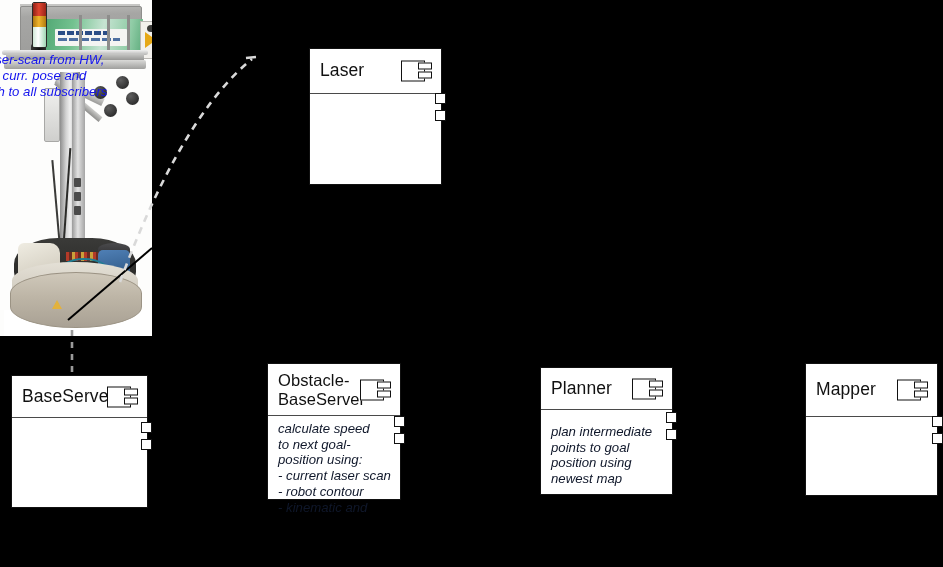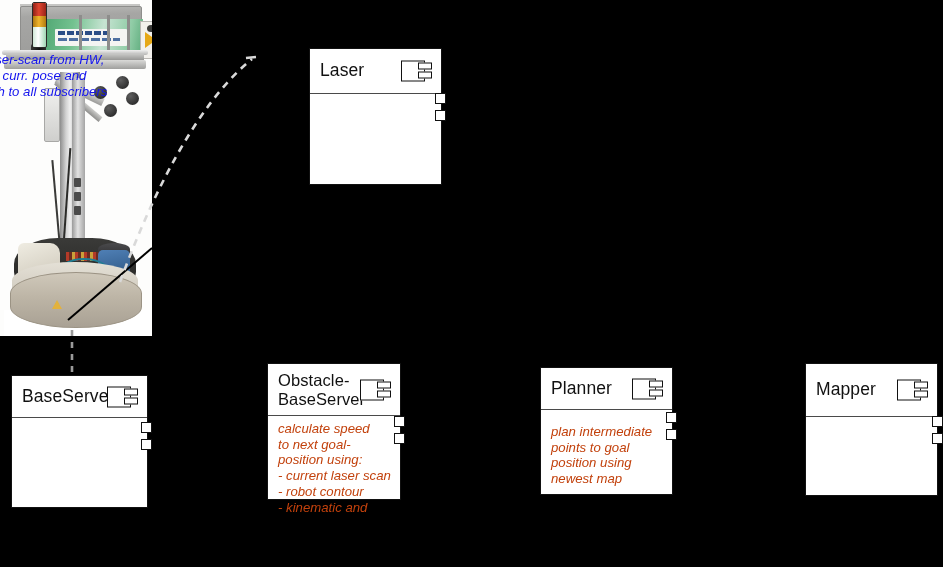--- a/index.html
+++ b/index.html
@@ -97,21 +97,21 @@
   .cmp-title{position:absolute;left:10px;top:0;right:48px;height:100%;display:flex;flex-direction:column;
       justify-content:center;font-size:17.5px;color:#111;line-height:1.12;letter-spacing:.1px;}
   .cmp.two-line .cmp-head{height:52px;}
   .cmp.two-line .cmp-title{font-size:16.5px;}
   .cmp-icon{position:absolute;right:8px;top:50%;transform:translateY(-50%);width:32px;height:21px;}
   .cmp-icon .bx{position:absolute;left:0;top:0;width:24px;height:21px;border:1.6px solid #111;background:#fff;box-sizing:border-box;}
   .cmp-icon .tab{position:absolute;left:17px;width:14px;height:7px;border:1.6px solid #111;background:#fff;box-sizing:border-box;}
   .cmp-icon .tab.t1{top:2px;}
   .cmp-icon .tab.t2{top:11px;}
   .cmp-body{position:relative;padding:12px 8px 0 10px;}
-  .cmp-desc{font-size:13.2px;font-style:italic;color:#c2410c;line-height:1.19;white-space:pre-line;}
+  .cmp-desc{font-size:13.2px;font-style:italic;color:#0f172a;line-height:1.19;white-space:pre-line;}
   .ports{position:absolute;right:-6px;top:0;width:12px;}
   .port{position:absolute;left:0;width:11px;height:11px;background:#fff;border:1.4px solid #111;box-sizing:border-box;}
   .port.p1{top:0;}
   .port.p2{top:17px;}
 
   
   #laser-component{left:309px;top:32px;width:133px;height:137px;margin-top:16px;}
   #laser-component .cmp-body{padding-top:0;}
   .laser-desc{position:absolute;left:-37px;top:52px;width:175px;font-size:13.2px;font-style:italic;
       color:#1414ee;line-height:1.22;white-space:pre-line;}

